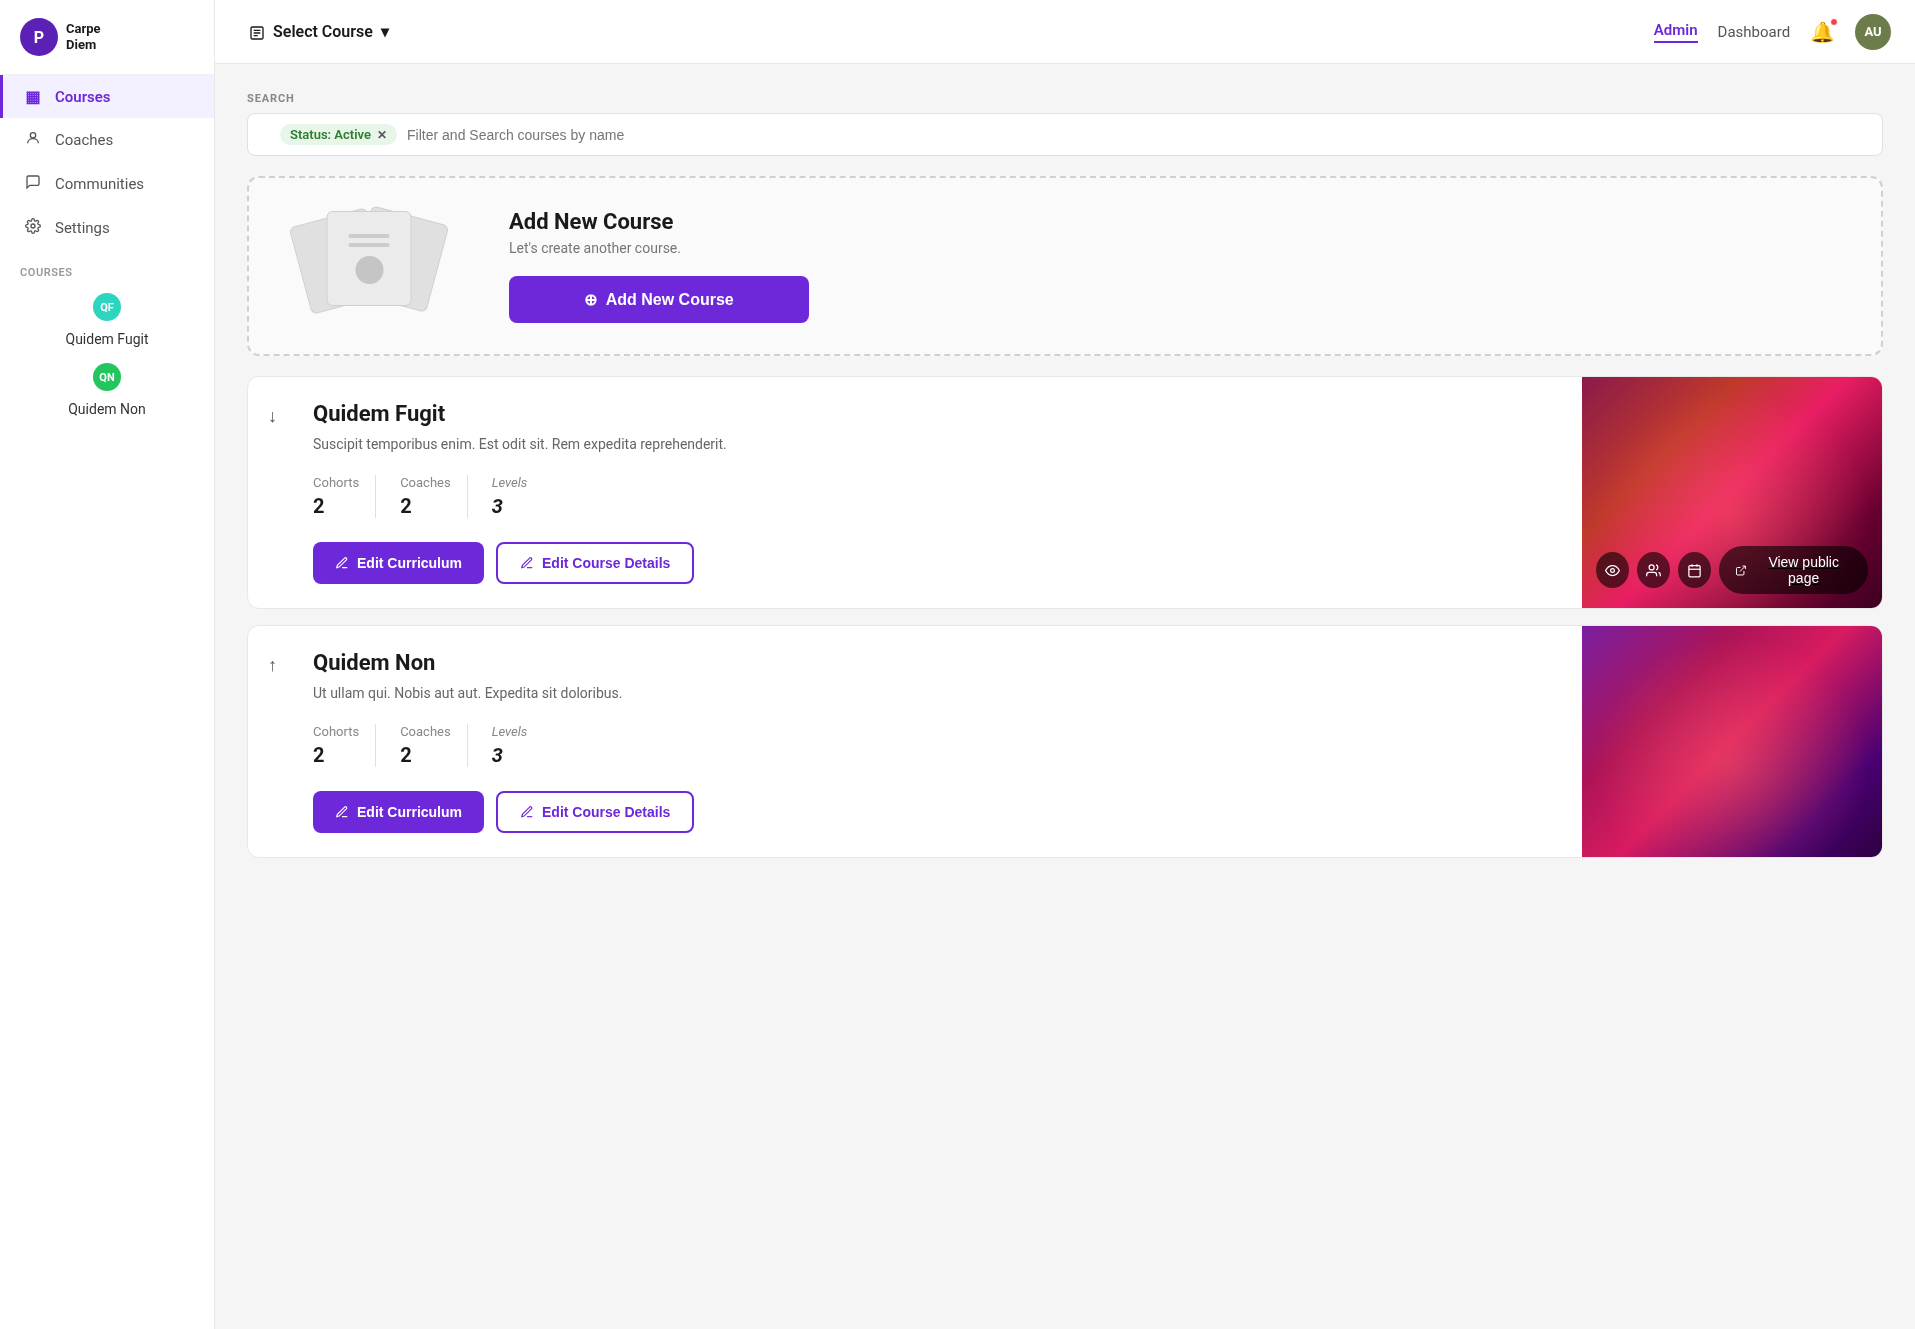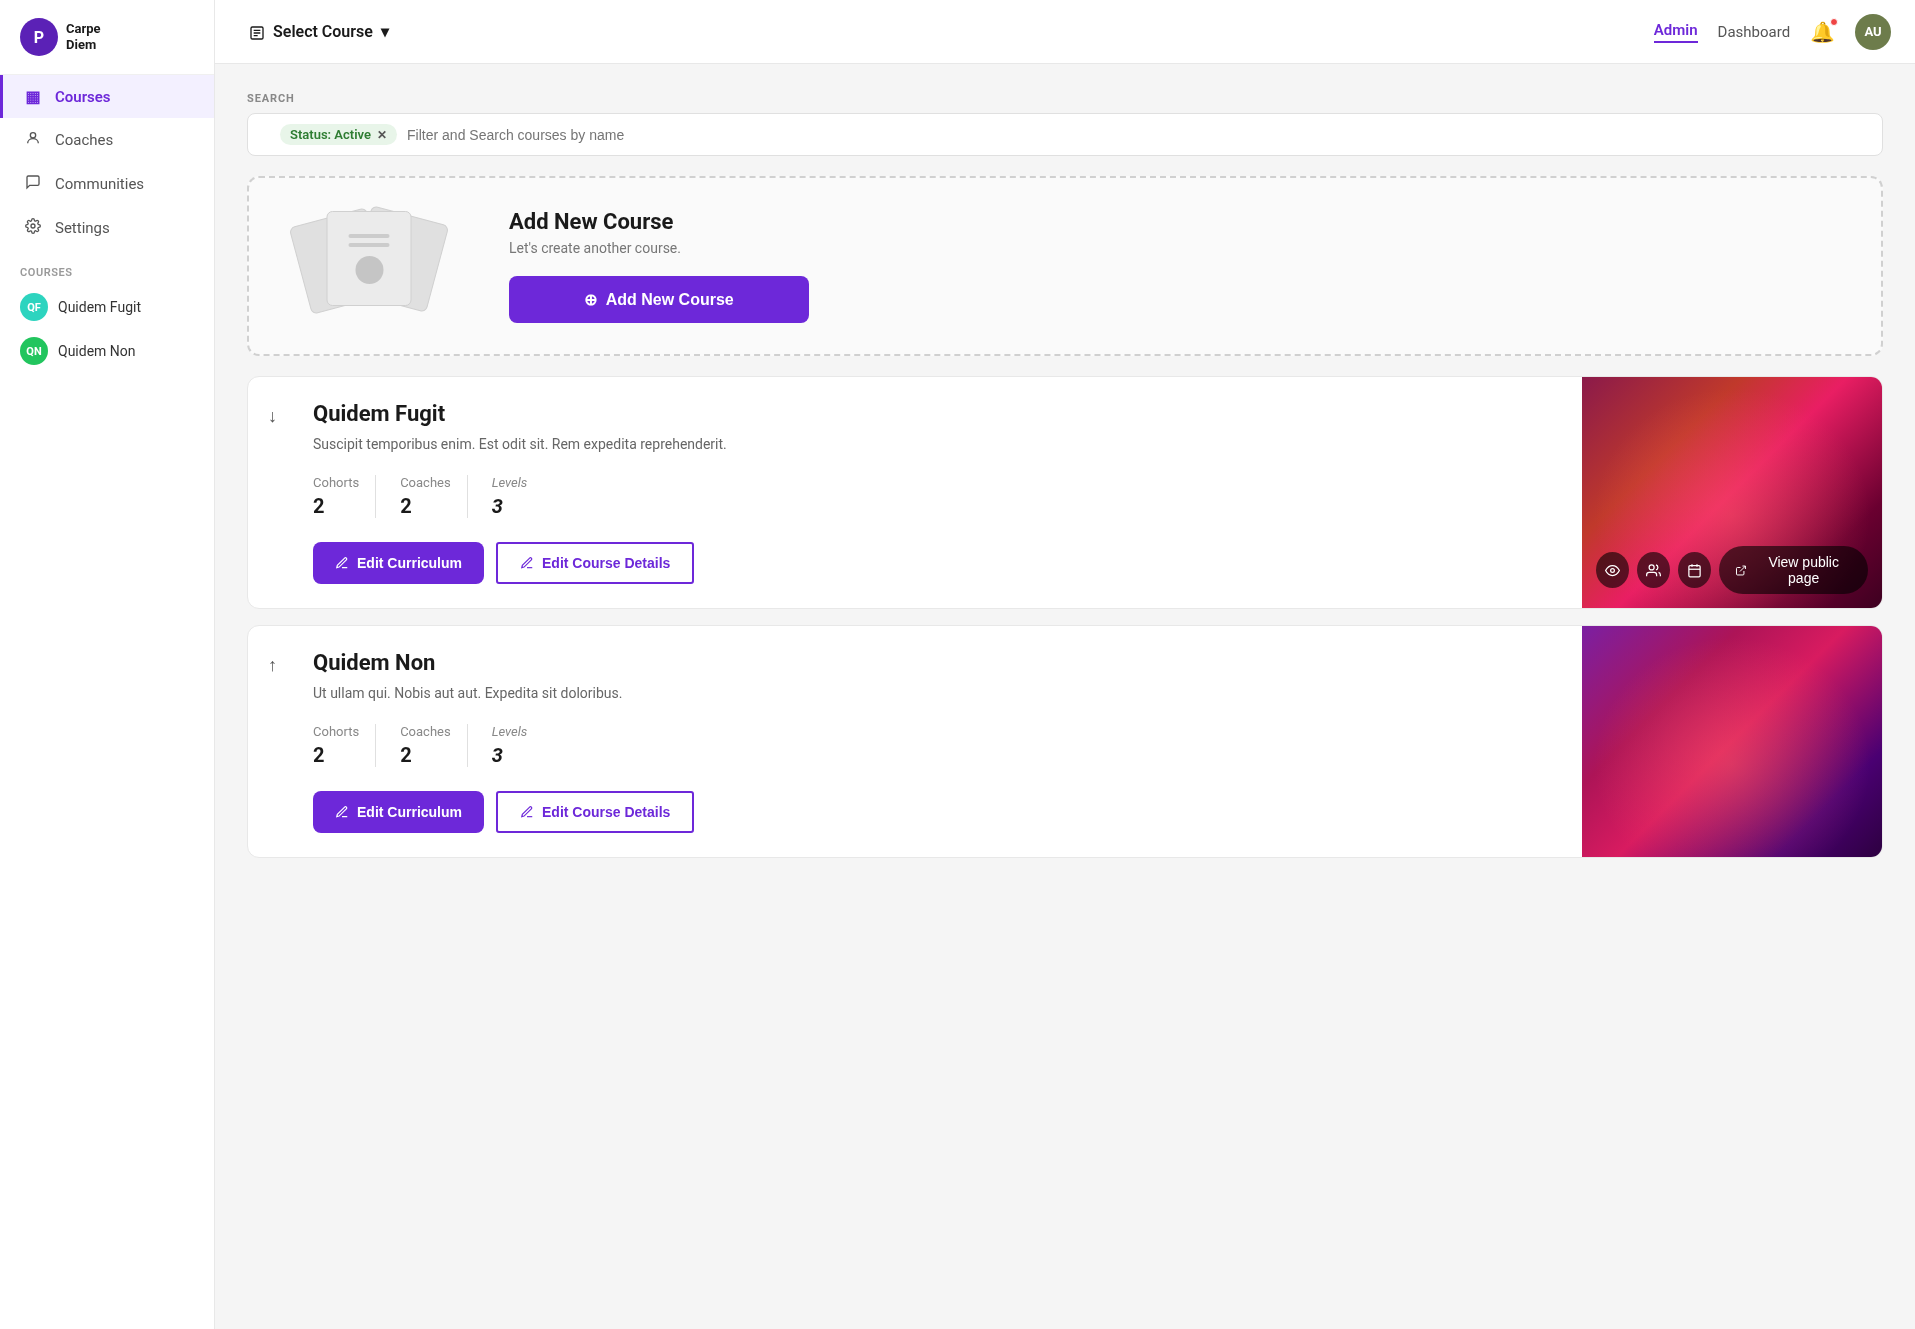--- a/index.html
+++ b/index.html
@@ -72,20 +72,21 @@
     }
 
     .course-item {
       display: flex;
       align-items: center;
       padding: 8px 20px;
       cursor: pointer;
       font-size: 14px;
       color: #333;
       gap: 10px;
+      flex-direction: column;
     }
     .course-avatar {
       width: 28px;
       height: 28px;
       border-radius: 50%;
       display: flex;
       align-items: center;
       justify-content: center;
       font-size: 11px;
       font-weight: 700;
@@ -401,36 +402,37 @@
       font-weight: 600;
       cursor: pointer;
       display: flex;
       align-items: center;
       gap: 8px;
     }
     .btn-outline {
       background: transparent;
       color: #6d28d9;
       border: 2px solid #6d28d9;
-      border-radius: 3px;
+      border-radius: 8px;
       padding: 11px 22px;
       font-size: 14px;
       font-weight: 600;
       cursor: pointer;
       display: flex;
       align-items: center;
       gap: 8px;
     }
 
     
     .course-card-image {
       width: 300px;
       min-width: 300px;
       position: relative;
       overflow: hidden;
+      text-decoration: underline;
     }
     .course-thumbnail {
       width: 100%;
       height: 100%;
       min-height: 220px;
       background: linear-gradient(135deg, #8b1a4a 0%, #c0392b 30%, #e91e63 50%, #6a0030 80%, #3d0020 100%);
       display: flex;
       align-items: flex-end;
       padding: 14px;
       position: relative;

